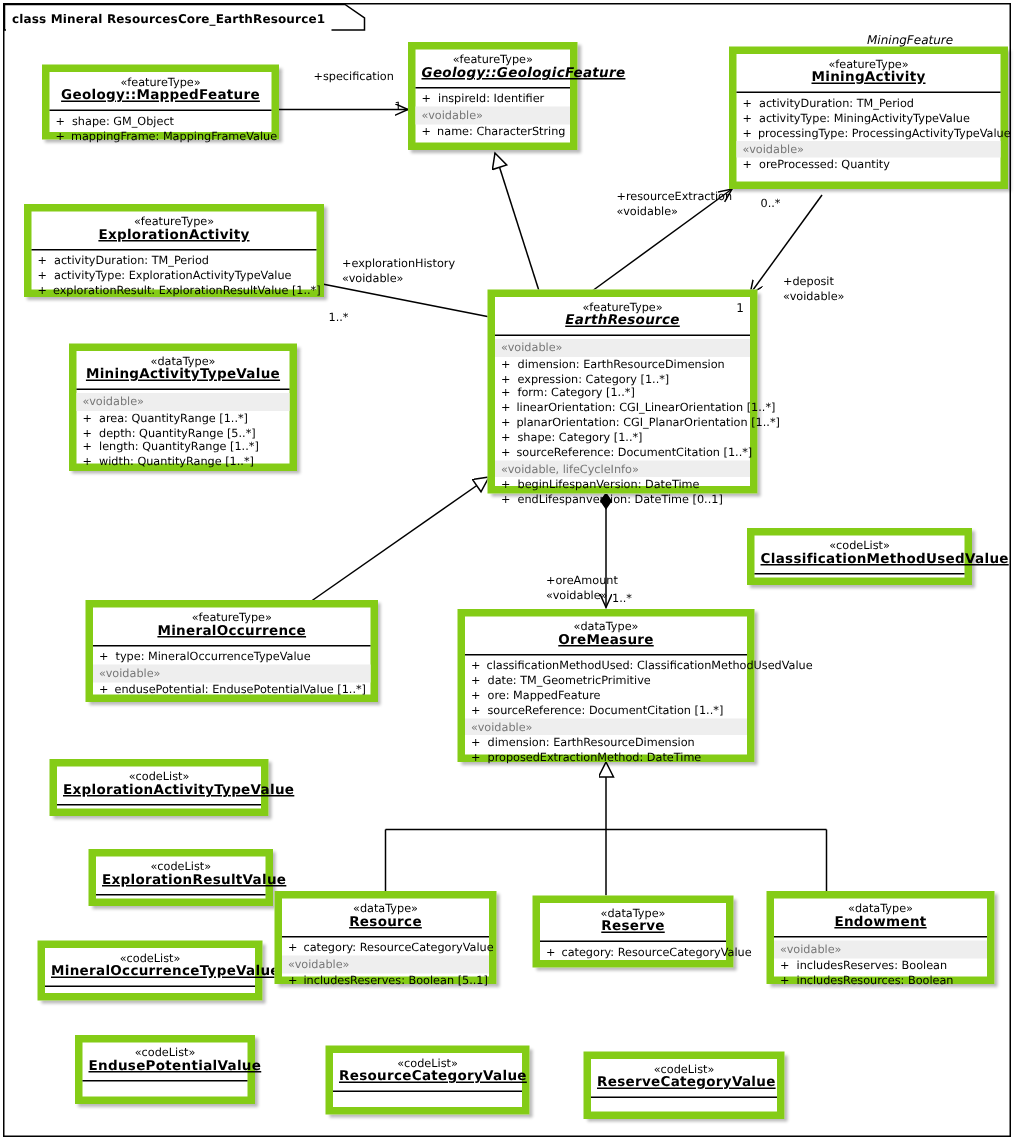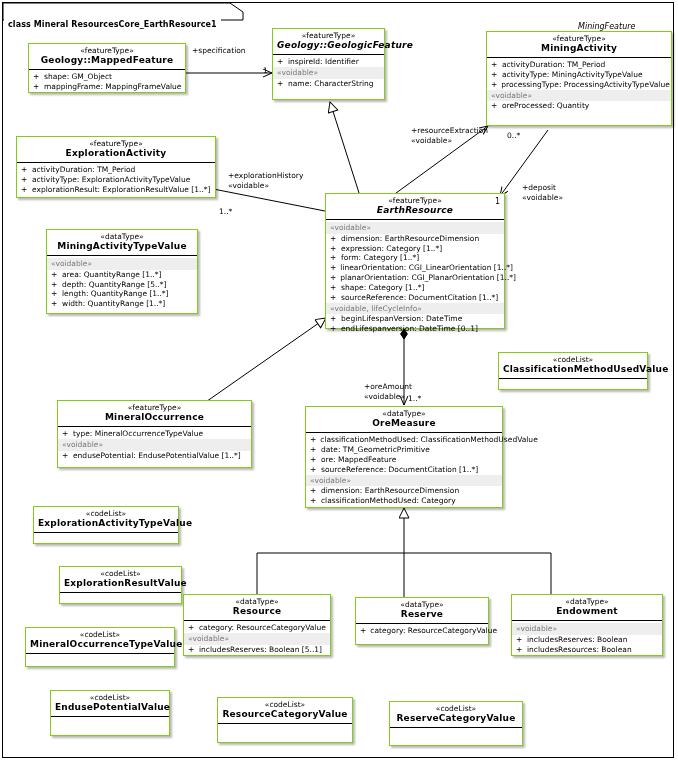--- a/index.html
+++ b/index.html
@@ -19,29 +19,29 @@
   .frame-tab{
     position:absolute;left:2px;top:2px;height:17px;
     border-right:none;box-sizing:border-box;
     display:flex;align-items:center;padding:0 4px 0 4px;
     font-size:8px;font-weight:bold;letter-spacing:.1px;white-space:nowrap;
     background:#fff;
   }
 
   
   .cls{
-    position:absolute;background:#fff;border:1px solid #84cc16;
+    position:absolute;background:#fff;border:5px solid #84cc16;
     box-sizing:border-box;box-shadow:2px 2px 2px rgba(0,0,0,.28);
   }
   .cls .hdr{
     padding:3px 4px 4px 4px;text-align:center;border-bottom:1px solid #000;
     line-height:1.05;
   }
   .stereo{font-size:7.5px;display:block;letter-spacing:0;}
-  .cname{font-size:9px;font-weight:bold;display:block;margin-top:1px;letter-spacing:.2px;}
+  .cname{font-size:9px;font-weight:bold;display:block;margin-top:1px;letter-spacing:.2px;text-decoration:underline;}
   .cname.ital{font-style:italic;}
   .cls .body{padding:2px 0 3px 0;}
   .cls .body.empty{height:18px;}
   .attr{
     font-size:7.5px;line-height:1.32;padding:0 3px 0 4px;white-space:nowrap;
     display:flex;gap:4px;
   }
   .attr .vis{width:7px;display:inline-block;}
   .group{
     font-size:7.5px;color:#777;background:#eeeeee;padding:1px 4px;line-height:1.25;
@@ -61,21 +61,21 @@
 </style>
 </head>
 <body>
 
 <div id="canvas">
 
   <div class="frame"></div>
   <svg class="links" width="678" height="762" style="z-index:1">
     <path d="M3 20 L3 3 L230 3 L243 12 L243 20 Z" fill="#ffffff" stroke="#000000" stroke-width="1"></path>
   </svg>
-  <div class="frame-tab" style="left:4px;top:4px;z-index:2;margin-top:12px;">
+  <div class="frame-tab" style="left:4px;top:4px;z-index:2;">
     <span>class Mineral ResourcesCore_EarthResource1</span>
   </div>
 
   <svg class="links" style="z-index:3">
     <defs>
       <marker id="gen" markerWidth="14" markerHeight="14" refX="11" refY="5" orient="auto">
         <path d="M1 0 L11 5 L1 10 Z" fill="#ffffff" stroke="#000000" stroke-width="1"></path>
       </marker>
       <marker id="openarrow" markerWidth="12" markerHeight="12" refX="9" refY="4" orient="auto">
         <path d="M0 0 L9 4 L0 8" fill="none" stroke="#000000" stroke-width="1"></path>
@@ -312,21 +312,21 @@
           <span class="vis">+</span>
           <span>sourceReference:  DocumentCitation [1..*]</span>
         </div>
       <div class="group">«voidable»</div>
       <div class="attr">
           <span class="vis">+</span>
           <span>dimension:  EarthResourceDimension</span>
         </div>
       <div class="attr">
           <span class="vis">+</span>
-          <span>classificationMethodUsed:  Category</span>
+          <span>proposedExtractionMethod:  DateTime</span>
         </div>
     </div>
   </div>
 
   <div class="cls" style="left:33px;top:506px;width:146px;height:38px;z-index:5">
     <div class="hdr">
       <span class="stereo">«codeList»</span>
       <span class="cname">ExplorationActivityTypeValue</span>
     </div>
     <div class="body empty"></div>
@@ -414,21 +414,21 @@
   </div>
 
   <div class="cls" style="left:389px;top:701px;width:134px;height:45px;z-index:5">
     <div class="hdr">
       <span class="stereo">«codeList»</span>
       <span class="cname">ReserveCategoryValue</span>
     </div>
     <div class="body empty"></div>
   </div>
 
-  <div class="lbl" style="left:192px;top:46px;z-index:7">+specification</div>
+  <div class="lbl" style="left:209px;top:46px;z-index:7">+specification</div>
   <div class="lbl mult" style="left:263px;top:66px;z-index:7">1</div>
 
   <div class="lbl" style="left:411px;top:126px;z-index:7">+resourceExtraction</div>
   <div class="lbl" style="left:411px;top:136px;z-index:7">«voidable»</div>
   <div class="lbl mult" style="left:507px;top:131px;z-index:7">0..*</div>
 
   <div class="lbl" style="left:522px;top:183px;z-index:7">+deposit</div>
   <div class="lbl" style="left:522px;top:193px;z-index:7">«voidable»</div>
 
   <div class="lbl" style="left:228px;top:171px;z-index:7">+explorationHistory</div>

